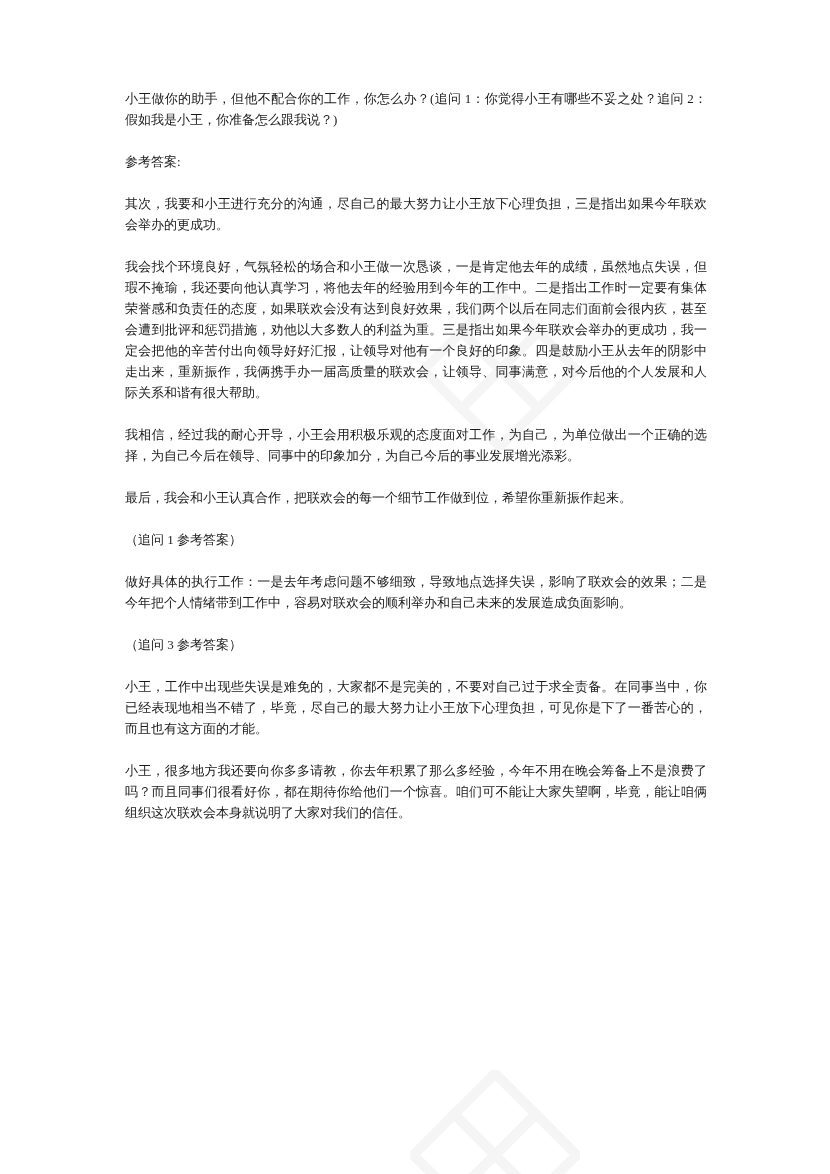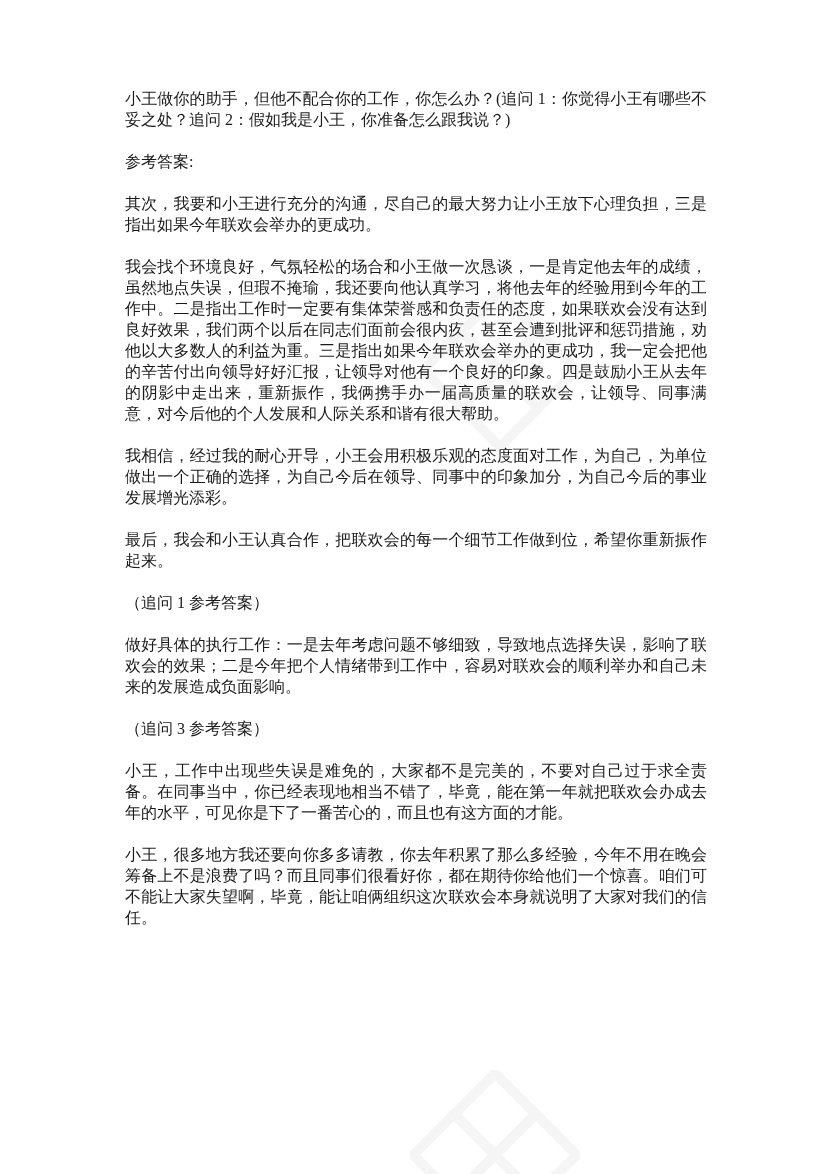--- a/index.html
+++ b/index.html
@@ -16,21 +16,21 @@
     color: #1a1a1a;
   }
   .page {
     position: absolute;
     left: 125px;
     top: 88px;
     width: 582px;
     z-index: 2;
   }
   .page p {
-    font-size: 16px;
+    font-size: 13px;
     line-height: 21px;
     text-align: justify;
     margin: 0 0 21px 0;
     word-break: break-all;
   }
   .watermark {
     position: absolute;
     z-index: 1;
     opacity: 0.05;
     pointer-events: none;
@@ -75,15 +75,15 @@
 <div class="page">
   <p>小王做你的助手，但他不配合你的工作，你怎么办？(追问 1：你觉得小王有哪些不妥之处？追问 2：假如我是小王，你准备怎么跟我说？)</p>
   <p>参考答案:</p>
   <p>其次，我要和小王进行充分的沟通，尽自己的最大努力让小王放下心理负担，三是指出如果今年联欢会举办的更成功。</p>
   <p>我会找个环境良好，气氛轻松的场合和小王做一次恳谈，一是肯定他去年的成绩，虽然地点失误，但瑕不掩瑜，我还要向他认真学习，将他去年的经验用到今年的工作中。二是指出工作时一定要有集体荣誉感和负责任的态度，如果联欢会没有达到良好效果，我们两个以后在同志们面前会很内疚，甚至会遭到批评和惩罚措施，劝他以大多数人的利益为重。三是指出如果今年联欢会举办的更成功，我一定会把他的辛苦付出向领导好好汇报，让领导对他有一个良好的印象。四是鼓励小王从去年的阴影中走出来，重新振作，我俩携手办一届高质量的联欢会，让领导、同事满意，对今后他的个人发展和人际关系和谐有很大帮助。</p>
   <p>我相信，经过我的耐心开导，小王会用积极乐观的态度面对工作，为自己，为单位做出一个正确的选择，为自己今后在领导、同事中的印象加分，为自己今后的事业发展增光添彩。</p>
   <p>最后，我会和小王认真合作，把联欢会的每一个细节工作做到位，希望你重新振作起来。</p>
   <p>（追问 1 参考答案）</p>
   <p>做好具体的执行工作：一是去年考虑问题不够细致，导致地点选择失误，影响了联欢会的效果；二是今年把个人情绪带到工作中，容易对联欢会的顺利举办和自己未来的发展造成负面影响。</p>
   <p>（追问 3 参考答案）</p>
-  <p>小王，工作中出现些失误是难免的，大家都不是完美的，不要对自己过于求全责备。在同事当中，你已经表现地相当不错了，毕竟，能在第一年就把联欢会办成去年的水平，可见你是下了一番苦心的，而且也有这方面的才能。</p>
+  <p>小王，工作中出现些失误是难免的，大家都不是完美的，不要对自己过于求全责备。在同事当中，你已经表现地相当不错了，毕竟，尽自己的最大努力让小王放下心理负担，可见你是下了一番苦心的，而且也有这方面的才能。</p>
   <p>小王，很多地方我还要向你多多请教，你去年积累了那么多经验，今年不用在晚会筹备上不是浪费了吗？而且同事们很看好你，都在期待你给他们一个惊喜。咱们可不能让大家失望啊，毕竟，能让咱俩组织这次联欢会本身就说明了大家对我们的信任。</p>
 </div>
 
 </body></html>

